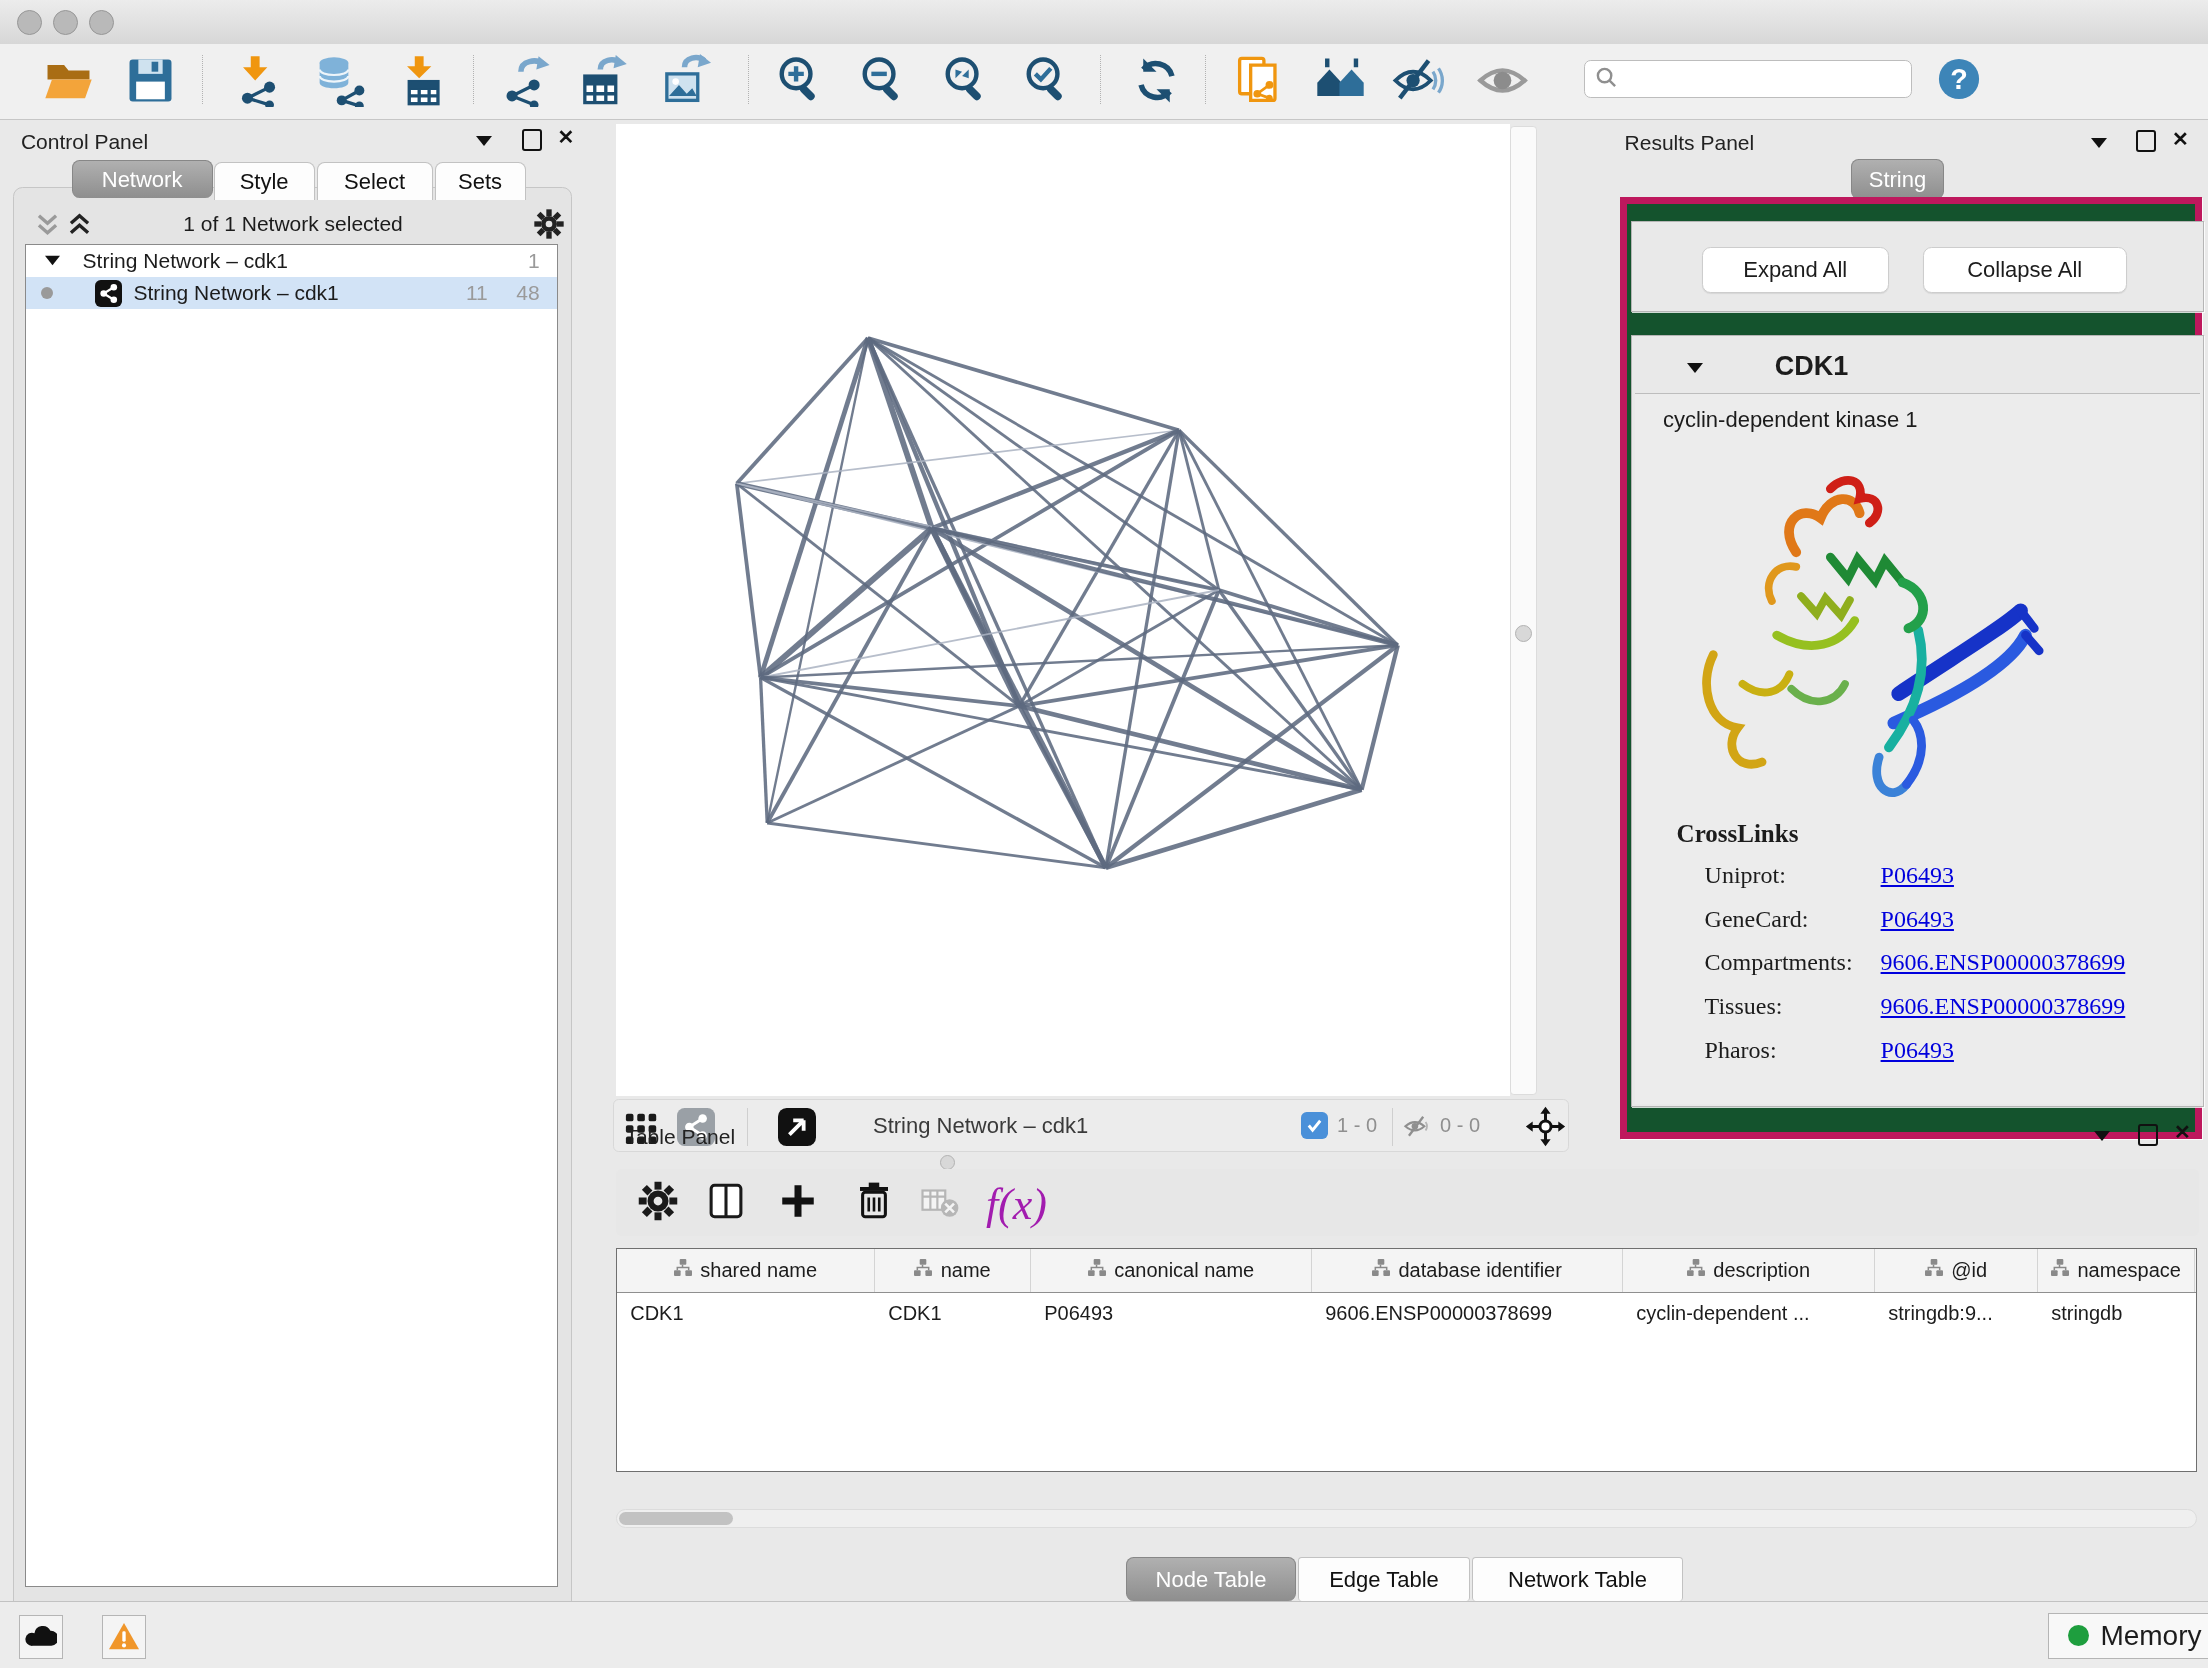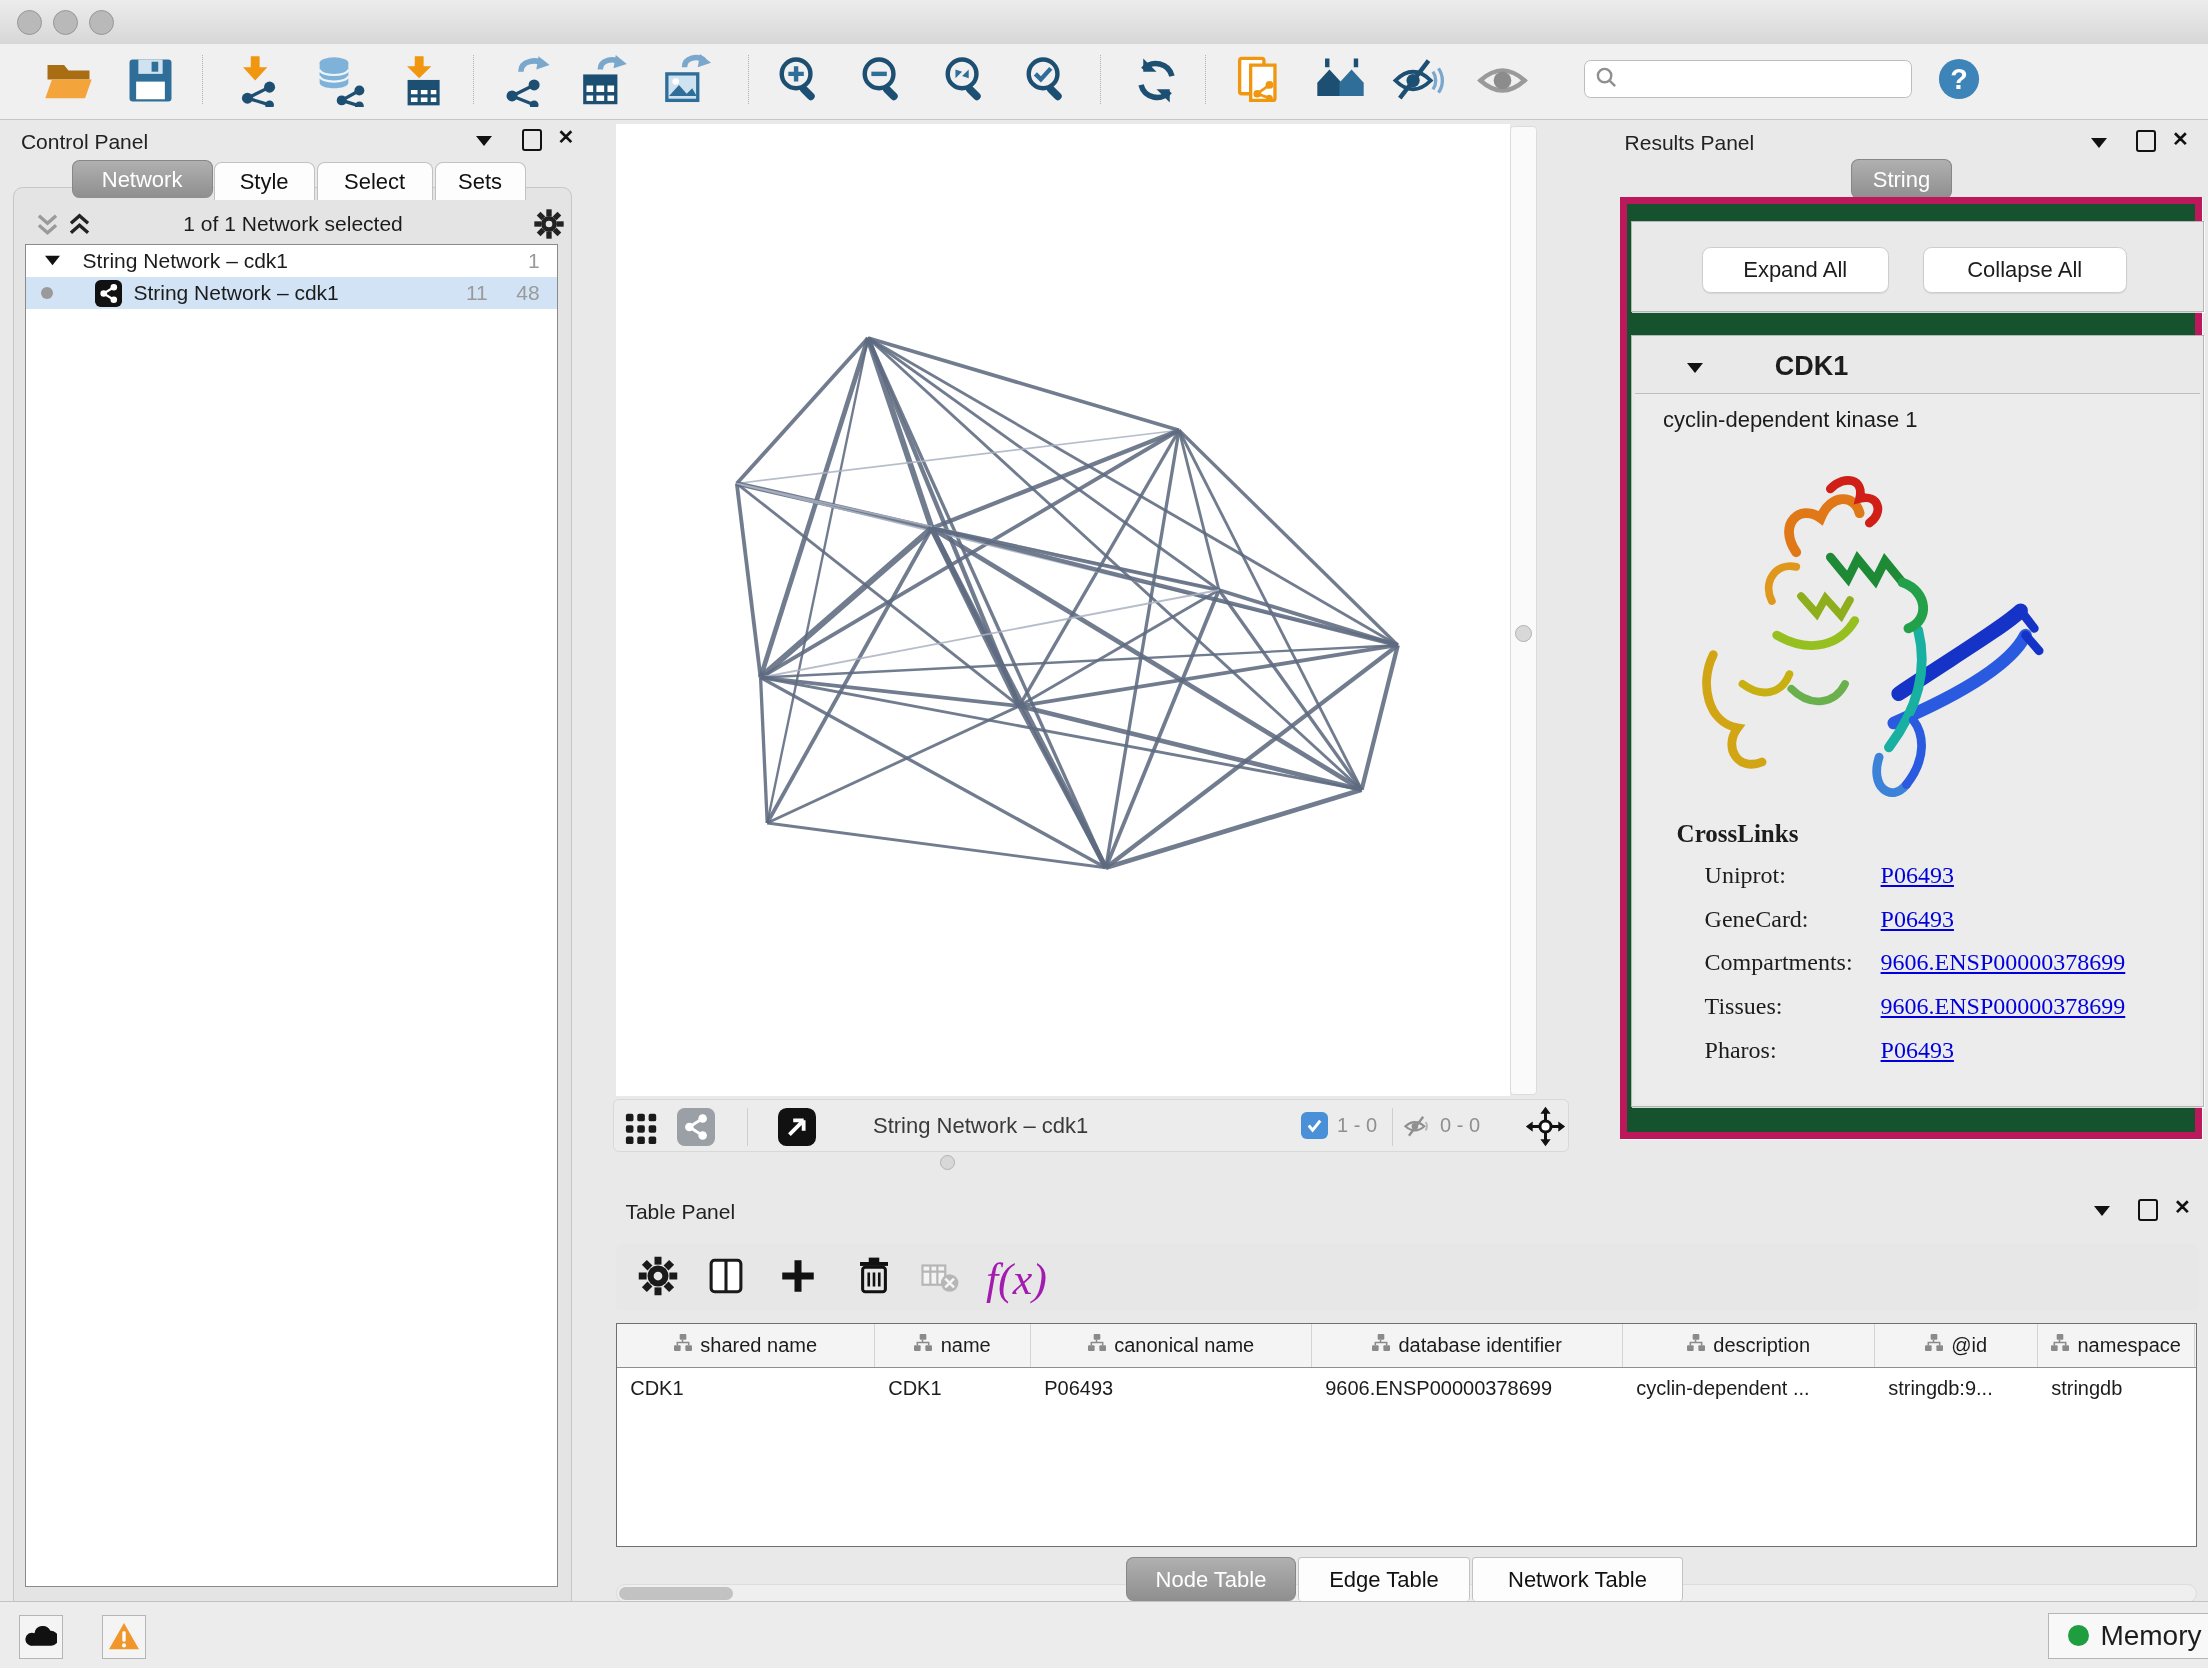--- a/index.html
+++ b/index.html
@@ -51,21 +51,21 @@
   .rp{left:1617px;top:119px;width:592px;height:1041px;}
   .rbox{left:2.9px;top:78px;width:582px;height:942px;background:#14532d;border:7px solid #be185d;
     box-shadow:1px 1px 0 rgba(255,255,255,.9);box-sizing:border-box;}
   .rsub{left:3.8px;width:573px;background:#e9e9e9;border:1px solid #b5b5b5;box-shadow:1px 1px 0 rgba(255,255,255,.8);box-sizing:border-box;}
   .btn{background:#fff;border:1px solid #cdcdcd;border-radius:8.6px;font-size:22px;display:flex;align-items:center;justify-content:center;box-shadow:0 1px 1px rgba(0,0,0,.08);}
   .serif{font-family:"Liberation Serif",serif;}
   .xl-row{position:absolute;left:0;width:100%;height:32px;font-size:24px;}
   .xl-label{position:absolute;left:70px;}
   .xl-value{position:absolute;left:246px;color:#0000dd;text-decoration:underline;}
   
-  .tp{left:613px;top:1192px;width:1588px;height:385px;}
+  .tp{left:613px;top:1117px;width:1588px;height:385px;}
   .tp-bar{left:2.9px;top:52px;width:1583px;height:67px;background:#e7e7e7;border-radius:5.7px;}
   .tpi{top:11.4px;width:42px;height:42px;}
   .tpi svg{width:42px;height:42px;display:block;}
   .tbl{left:2.9px;top:131px;width:1581px;background:#fff;border:1.9px solid #6f6f6f;box-sizing:border-box;}
   .thead{display:flex;height:43px;background:#f4f4f4;border-bottom:1.9px solid #8f8f8f;}
   .th{box-sizing:border-box;border-right:1px solid #d4d4d4;display:flex;align-items:center;justify-content:center;gap:8.6px;
     font-size:20px;overflow:hidden;white-space:nowrap;}
   .trow{display:flex;height:40px;}
   .td{box-sizing:border-box;padding-left:13.3px;font-size:20px;display:flex;align-items:center;overflow:hidden;white-space:nowrap;}
   .hscroll{left:2.9px;top:392px;width:1581px;height:19px;background:#efefef;border:1px solid #dcdcdc;border-radius:9.5px;box-sizing:border-box;}
@@ -409,21 +409,21 @@
         <circle cx="24" cy="24" r="6.5" fill="#fff" stroke="#111" stroke-width="3.5"></circle>
       </svg></div>
 </div>
 
 <div class="abs rp">
   <div class="abs ptitle" style="left:7.6px;top:12.4px">Results Panel</div>
   <div class="abs tri" style="left:474px;top:19px"></div>
   <div class="abs floatsq" style="left:519px;top:11.4px"></div>
   <div class="abs winbtn" style="left:555px;top:9.5px;font-weight:bold">✕</div>
 
-  <div class="abs tab sel" style="left:234px;top:40px;width:101px;height:40px">String</div>
+  <div class="abs tab sel" style="left:234px;top:40px;width:93px;height:40px">String</div>
 
   <div class="abs rbox">
 
     <div class="rsub" style="position:absolute;top:17px;height:91px">
       <div class="btn" style="position:absolute;left:70px;top:25px;width:185px;height:44px">Expand All</div>
       <div class="btn" style="position:absolute;left:291px;top:25px;width:202px;height:44px">Collapse All</div>
     </div>
 
     <div class="rsub" style="position:absolute;top:131px;height:772px">
       <span class="abs tri" style="left:55px;top:27px;border-top-color:#111"></span>

